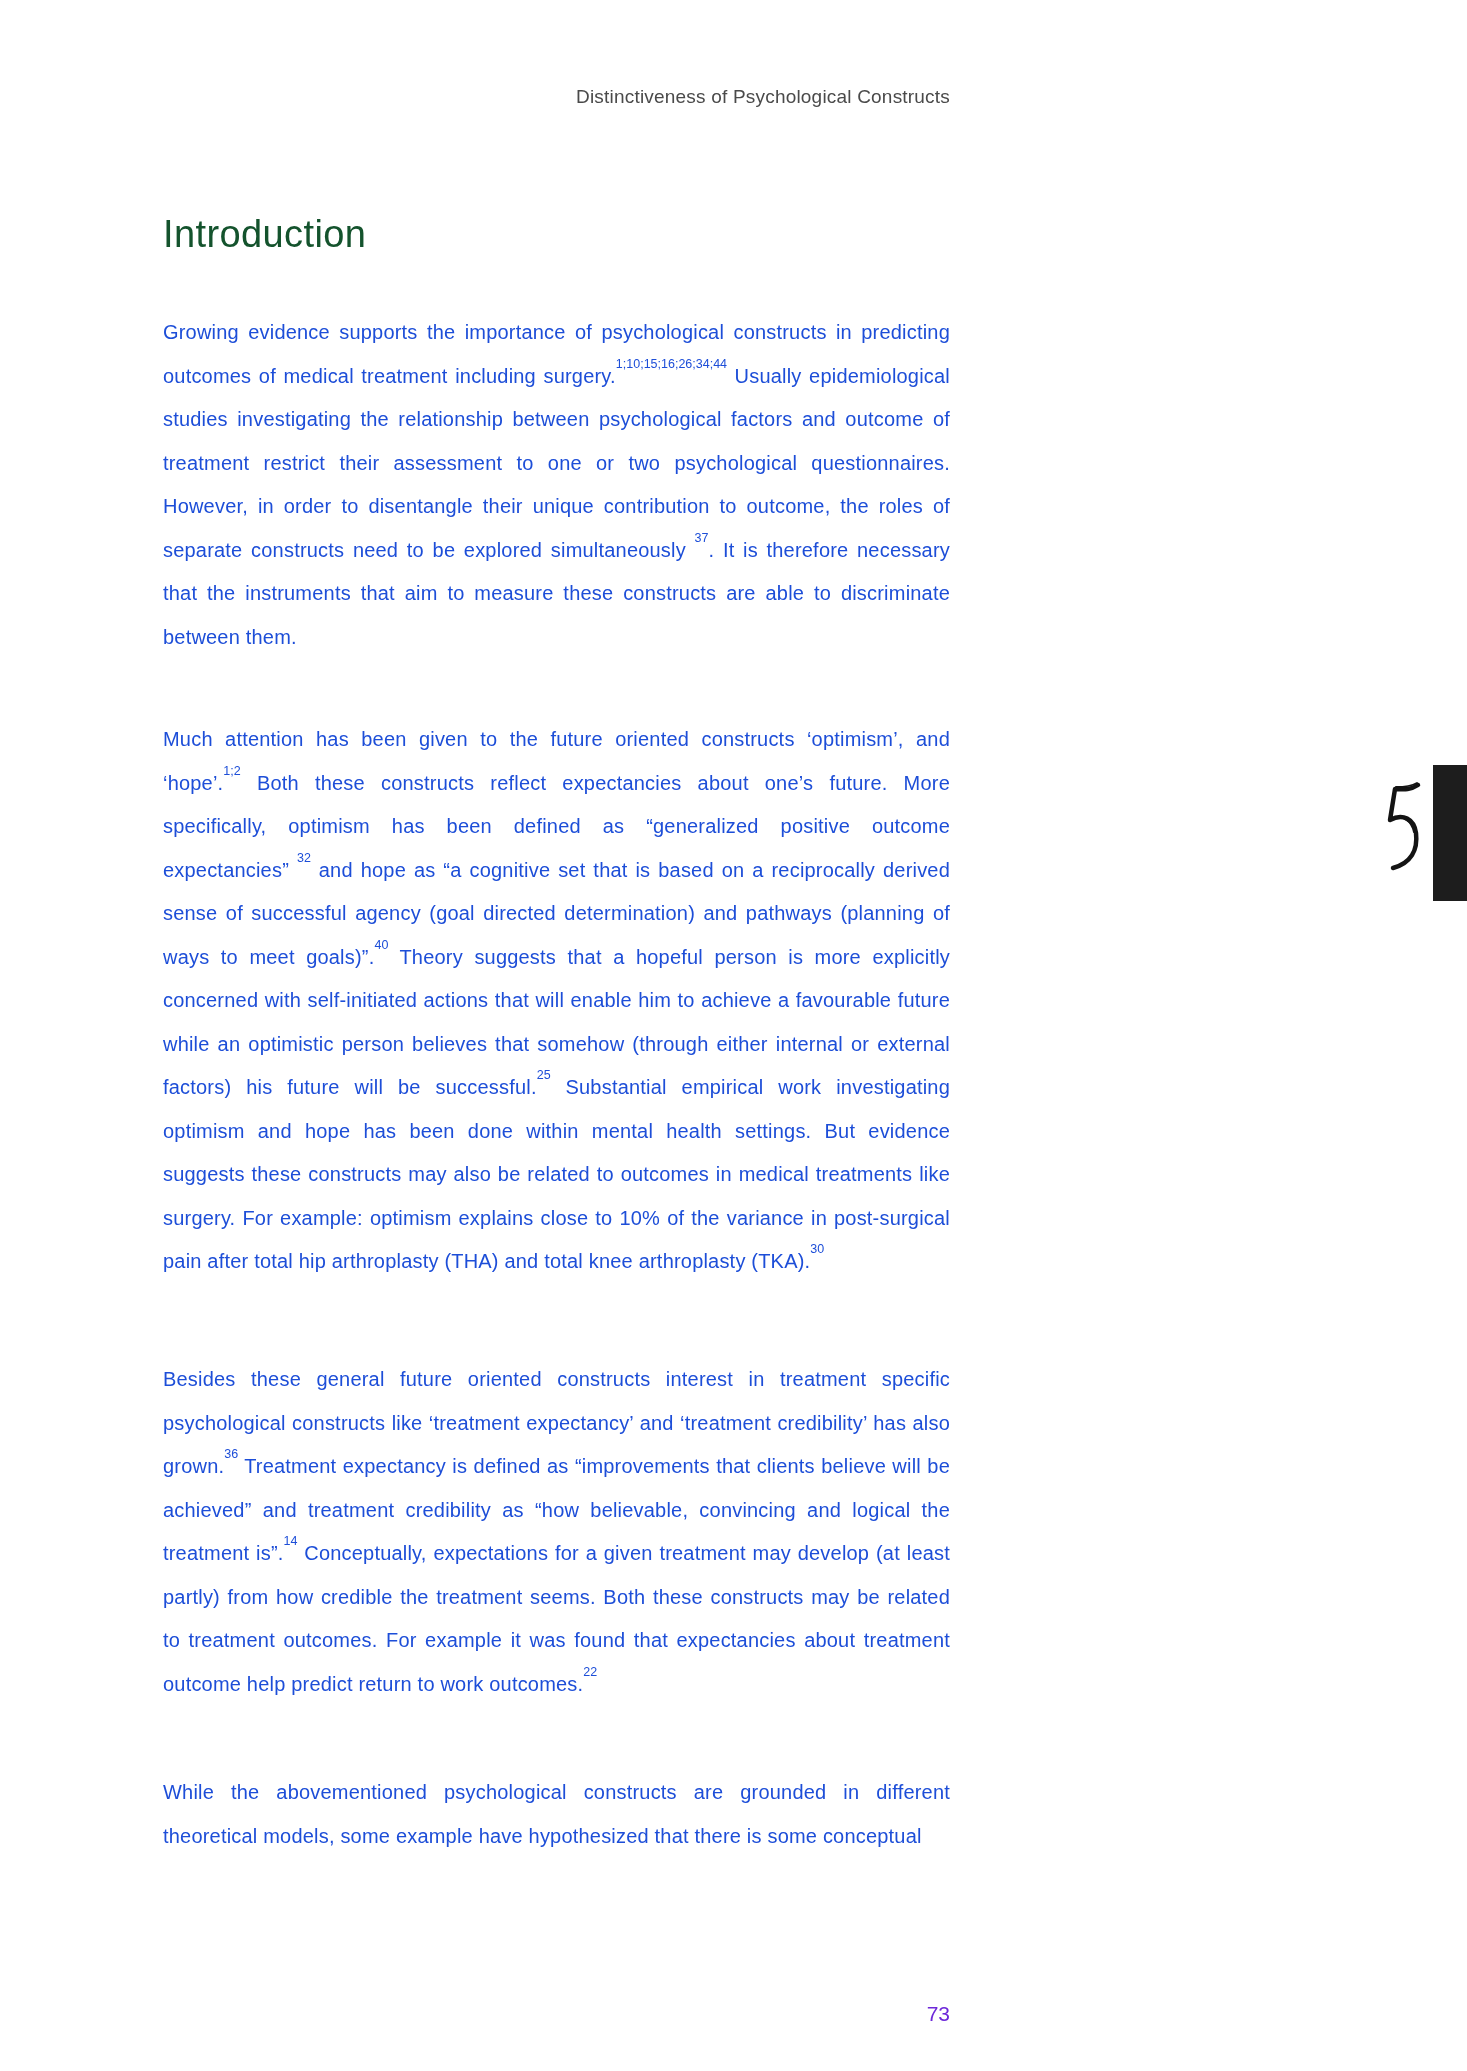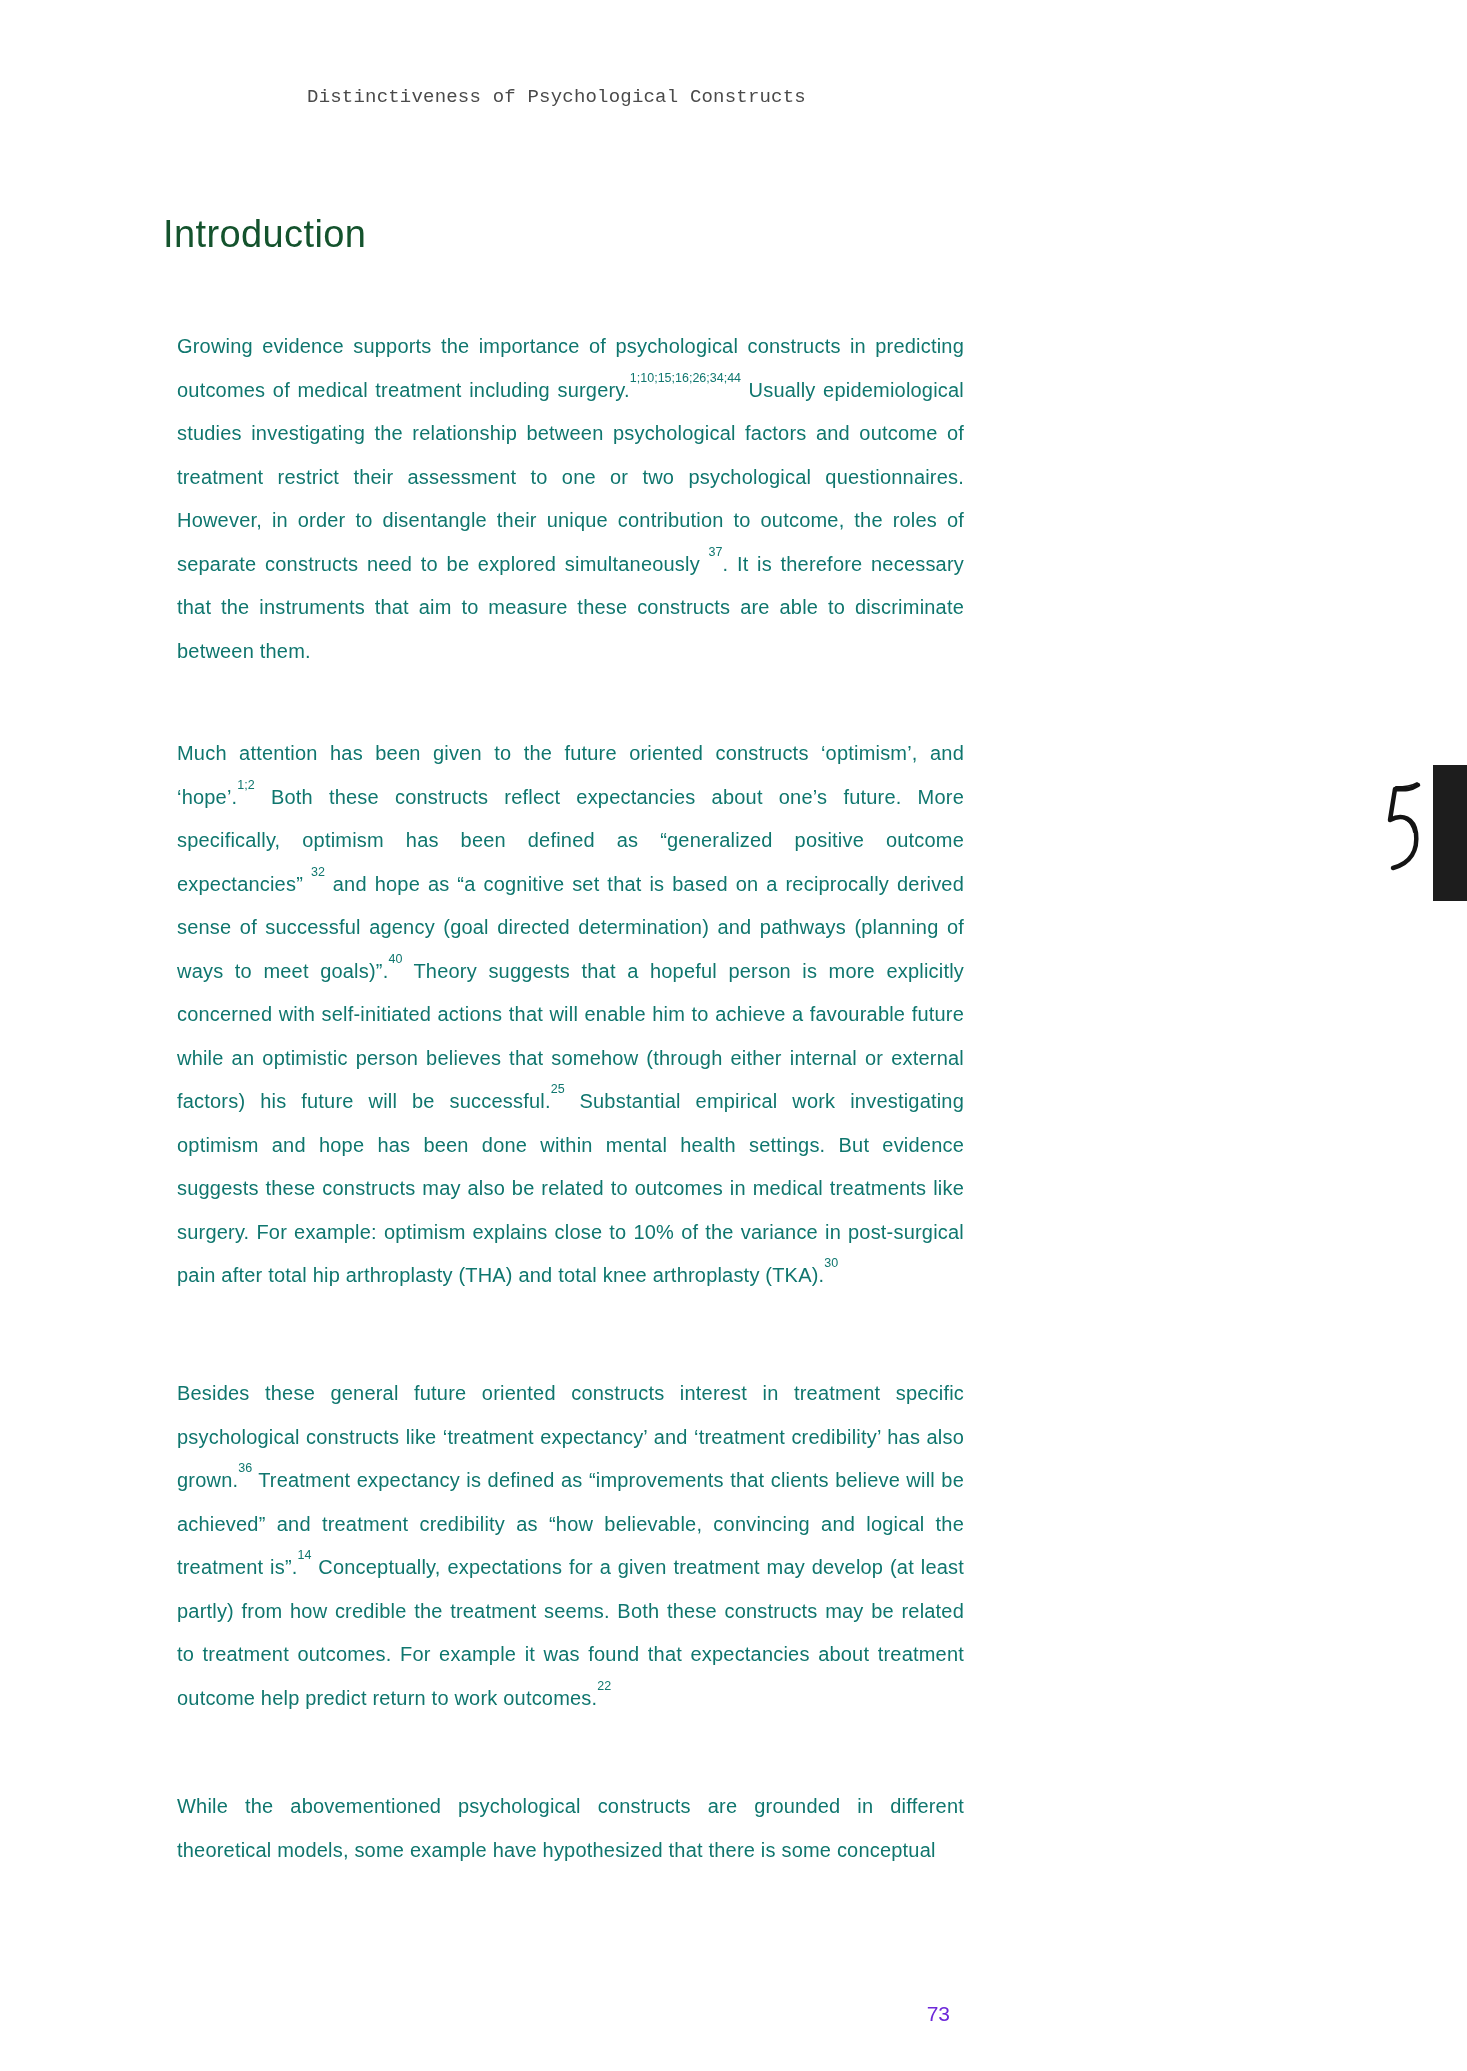--- a/index.html
+++ b/index.html
@@ -20,46 +20,45 @@
     left: 163px;
     top: 0;
     width: 787px;
     height: 100%;
   }
   .running-header {
     position: absolute;
     top: 85px;
     right: 0;
     width: 100%;
-    text-align: center;
+    text-align: right;
     font-size: 19px;
     line-height: 24px;
     color: #4a4a4a;
     letter-spacing: 0.2px;
-    font-family: Liberation Mono, monospace;
   }
   .heading {
     position: absolute;
     top: 211px;
     left: 0;
     margin: 0;
     font-size: 38px;
     line-height: 46px;
     font-weight: 400;
     color: #14532d;
     letter-spacing: 0.4px;
   }
   .body-para {
     position: absolute;
     left: 0;
     width: 787px;
-    margin: 14px;
+    margin: 0;
     font-size: 20px;
     line-height: 43.5px;
-    color: #0f766e;
+    color: #1d4ed8;
     text-align: justify;
     letter-spacing: 0.2px;
   }
   .body-para sup {
     font-size: 12.5px;
     line-height: 0;
     position: relative;
     top: -7px;
     letter-spacing: 0;
   }

